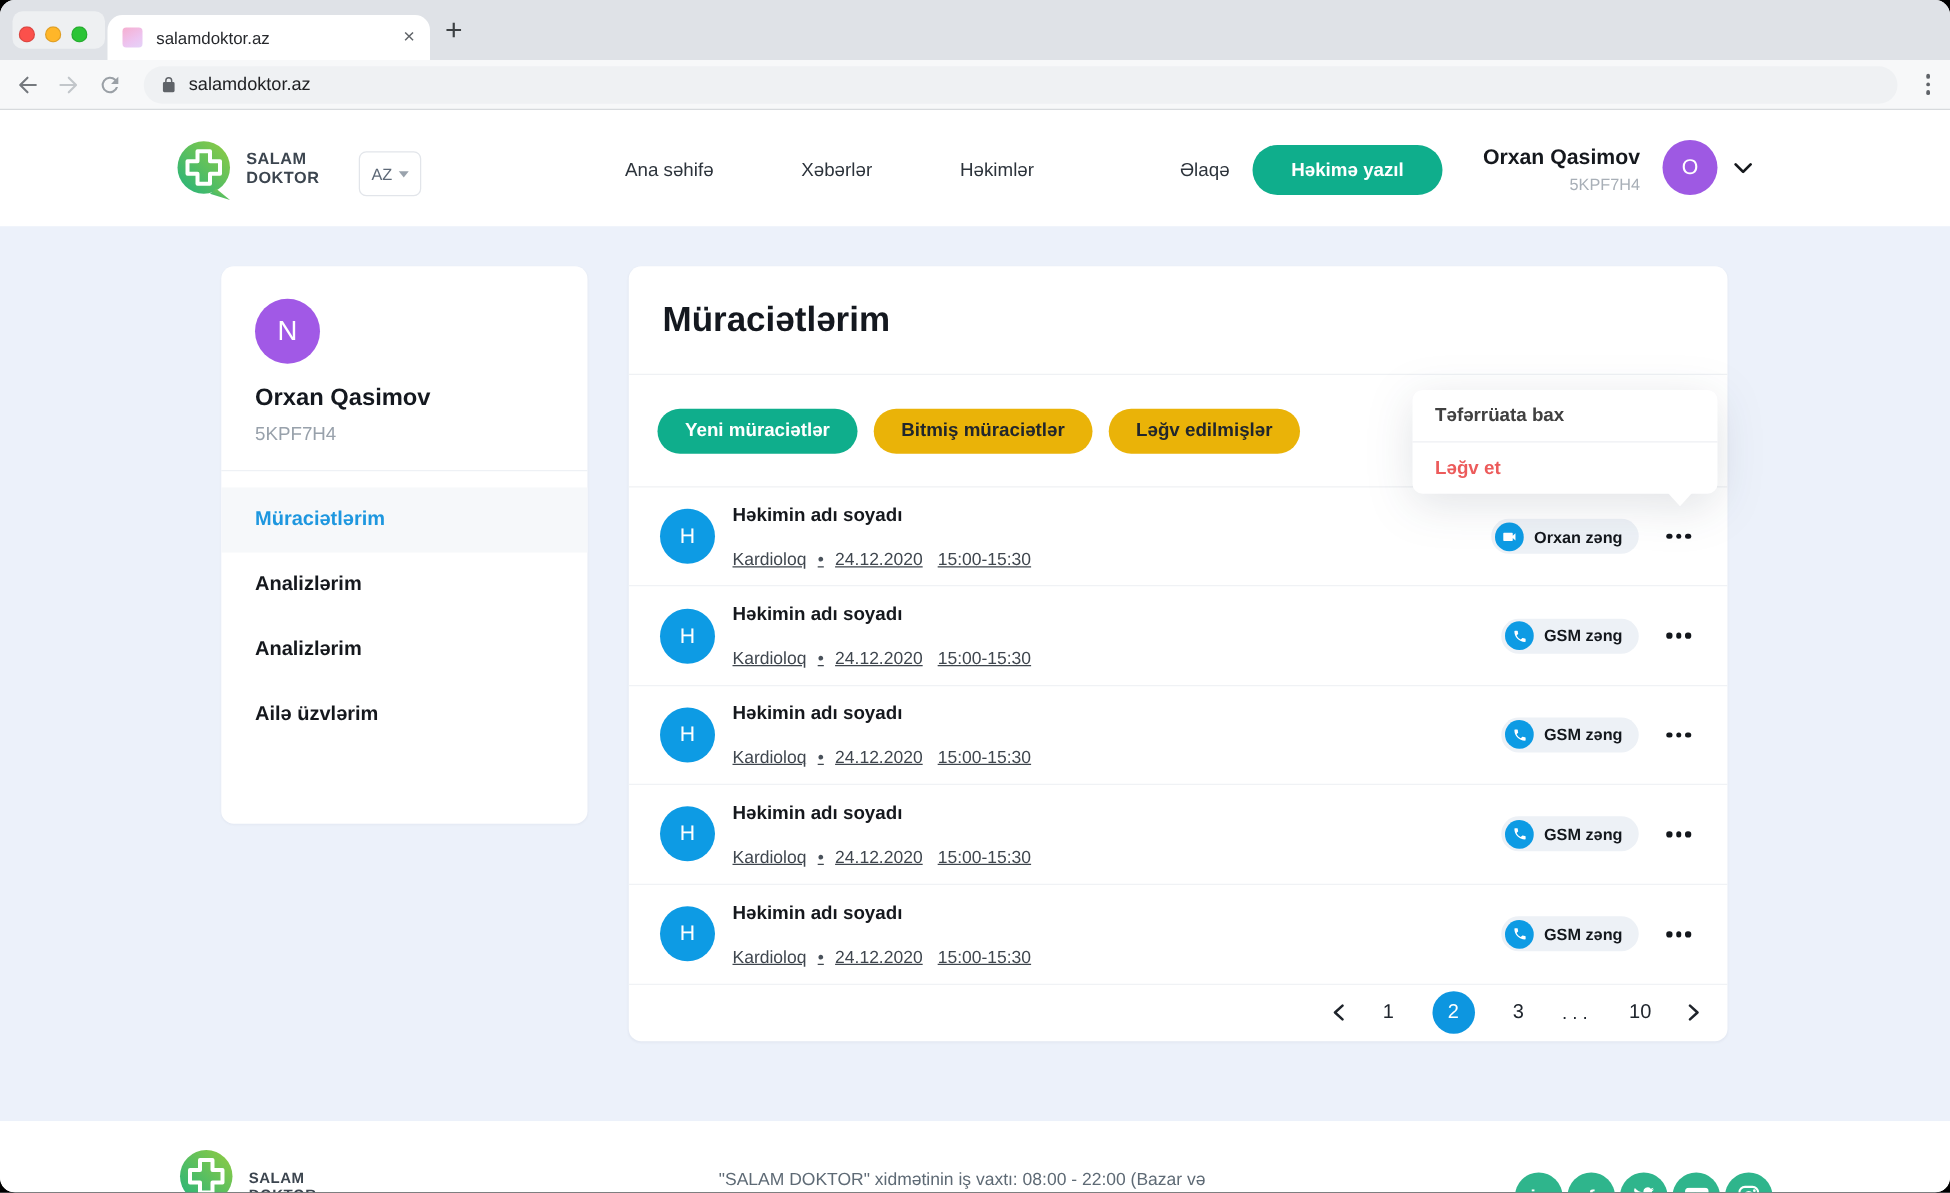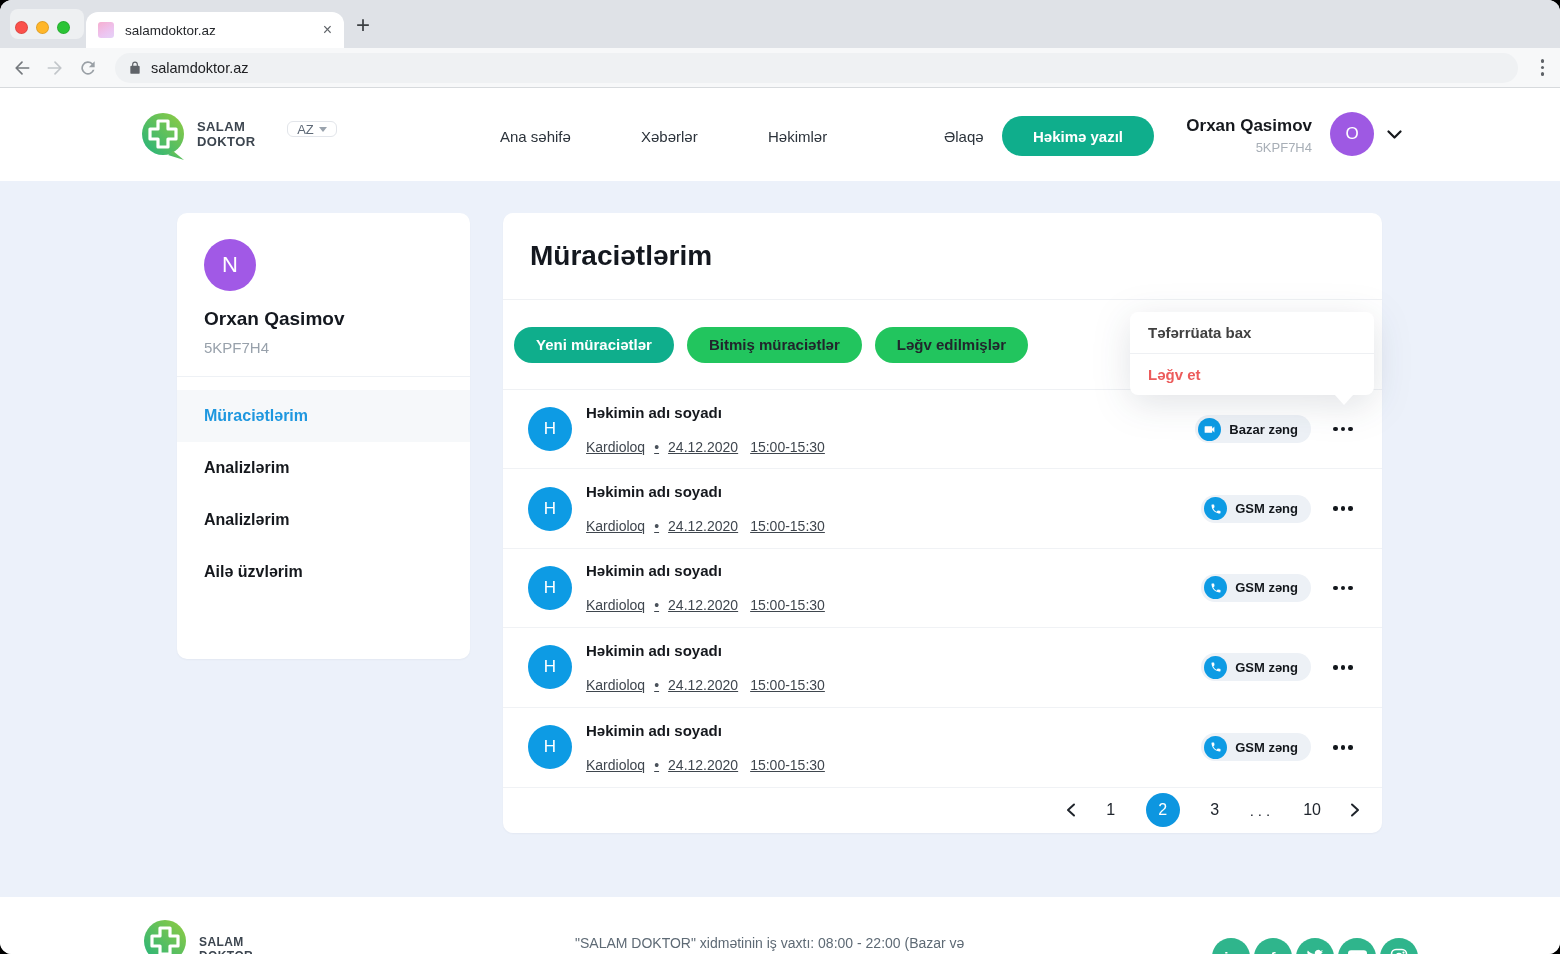--- a/index.html
+++ b/index.html
@@ -29,21 +29,21 @@
             align-items:center; padding:0 13px; gap:9px; margin-left:4px; margin-right:6px; }
   .url-text { font-size:14.5px; color:#202124; }
   .kebab { display:flex; flex-direction:column; gap:3px; padding:2px 4px; }
   .kebab i { width:3.5px; height:3.5px; border-radius:50%; background:#5F6368; }
 
   
   .site-header { position:relative; height:93px; background:#fff; }
   .logo { position:absolute; left:138px; top:22px; }
   .brand { position:absolute; left:197px; top:31px; font-size:13px; font-weight:700;
            color:#3C454F; letter-spacing:.4px; line-height:15px; }
-  .lang { position:absolute; left:287px; top:33px; width:50px; height:16px;
+  .lang { position:absolute; left:287px; top:33px; width:50px; height:36px;
           border:1px solid #E2E5EA; border-radius:6px; display:flex; align-items:center;
           justify-content:center; gap:5px; font-size:13px; color:#5E6977; background:#fff; }
   .caret-down { width:0; height:0; border-left:4px solid transparent; border-right:4px solid transparent;
                 border-top:5px solid #9AA3AD; }
   .nav-link { position:absolute; top:40px; font-size:15px; font-weight:500; color:#2C333B; cursor:pointer; }
   .nav-0 { left:500px; } .nav-1 { left:641px; } .nav-2 { left:768px; } .nav-3 { left:944px; }
   .cta { position:absolute; left:1002px; top:116px; width:152px; height:40px; border:none;
          border-radius:22px; background:#0FAE8C; color:#fff; font-size:15px; font-weight:600;
          font-family:inherit; cursor:pointer; margin-top:-88px; }
   .site-header .cta { top:28px; margin-top:0; }
@@ -72,23 +72,23 @@
   .side-item { height:52px; display:flex; align-items:center; padding-left:27px; font-size:16px;
                font-weight:700; color:#15181D; cursor:pointer; }
   .side-item.active { background:#F6F8FA; color:#1E97DF; font-weight:600; }
 
   
   .main { left:503px; top:32px; width:879px; height:620px; }
   .main-head { height:87px; border-bottom:1px solid #EFF1F4; display:flex; align-items:center;
                padding-left:27px; }
   .main-title { font-size:28px; font-weight:700; color:#14181F; }
   .filters { height:90px; border-bottom:1px solid #EFF1F4; display:flex; align-items:center;
-             gap:13px; padding-left:11px; }
+             gap:13px; padding-left:23px; }
   .pill { height:36px; border:none; border-radius:18px; padding:0 22px; font-size:15px;
-          font-weight:600; font-family:inherit; background:#22c55e; color:#21262C; cursor:pointer; }
+          font-weight:600; font-family:inherit; background:#eab308; color:#21262C; cursor:pointer; }
   .pill.active { background:#0FAE8C; color:#fff; }
   .rows {}
   .row { height:79.4px; display:flex; align-items:center; padding:0 26px 0 25px;
          border-bottom:1px solid #F0F2F5; }
   .row:last-child { border-bottom:none; }
   .row-avatar { width:44px; height:44px; border-radius:50%; background:#0D9BE4; color:#fff;
                 font-size:17px; display:flex; align-items:center; justify-content:center;
                 flex:0 0 auto; }
   .row-text { margin-left:14px; flex:1; }
   .row-title { font-size:15px; font-weight:700; color:#15181D; }
@@ -252,21 +252,21 @@
             <div class="row-meta">
               <span>Kardioloq</span><span class="sep">•</span><span>24.12.2020</span><span class="time">15:00-15:30</span>
             </div>
           </div>
           <div class="badge">
             <span class="badge-ic">
               <svg width="13" height="13" viewBox="0 0 24 24">
                   <path d="M17 10.5V7c0-.55-.45-1-1-1H4c-.55 0-1 .45-1 1v10c0 .55.45 1 1 1h12c.55 0 1-.45 1-1v-3.5l4 4v-11l-4 4z" fill="#fff"></path>
                 </svg>
             </span>
-            <span class="badge-label">Bazar zəng</span>
+            <span class="badge-label">Orxan zəng</span>
           </div>
           <button class="row-dots">
               <i></i>
               <i></i>
               <i></i>
             </button>
         </div>
 
         <div class="row">
           <div class="row-avatar">

